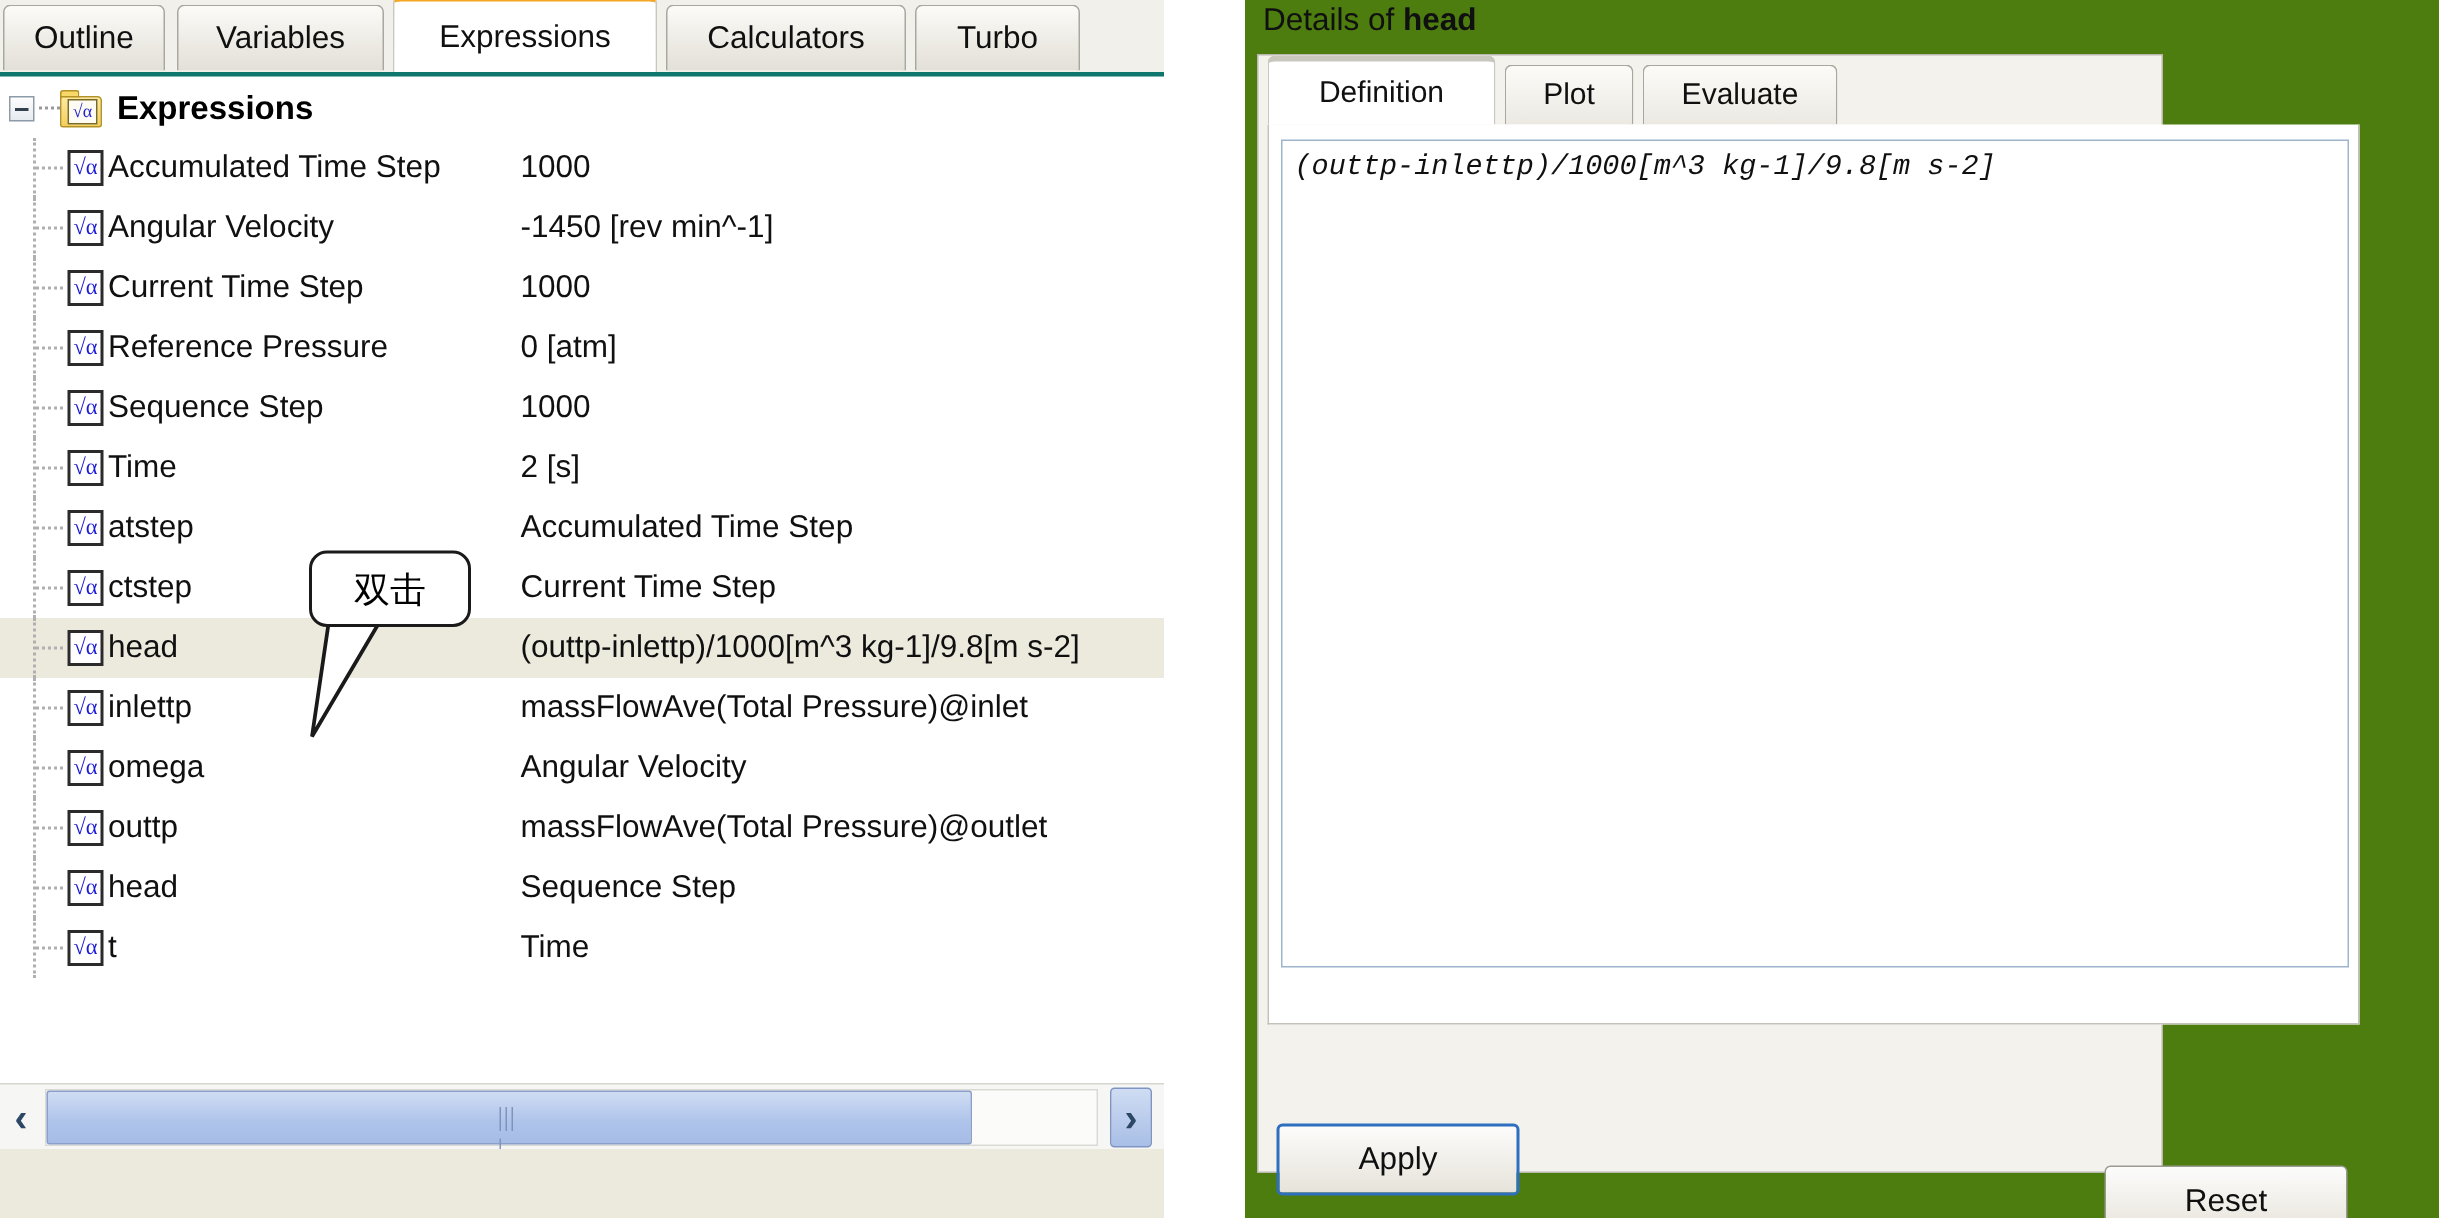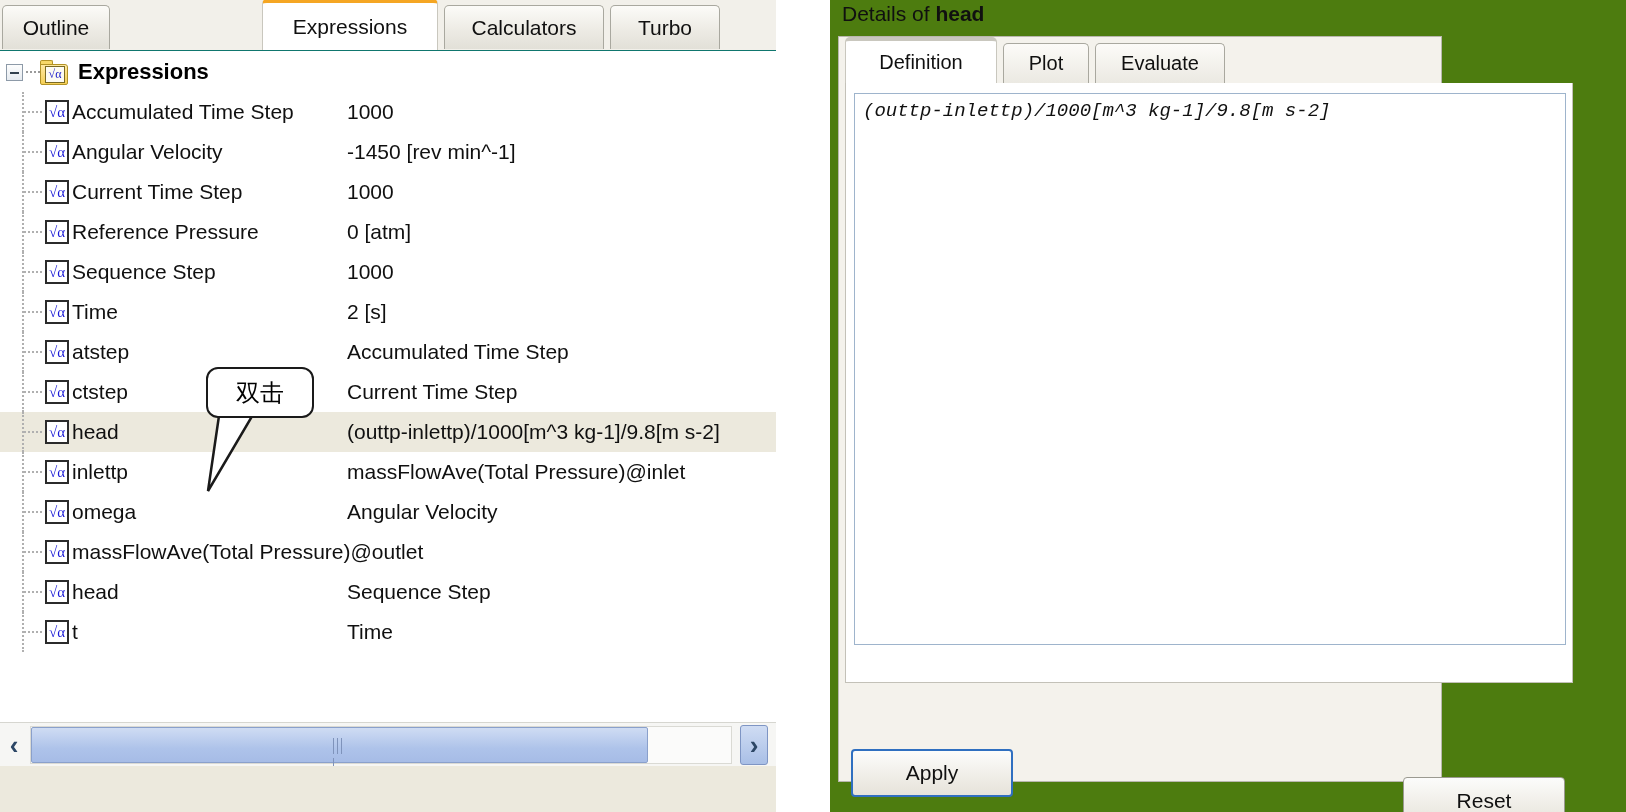--- a/index.html
+++ b/index.html
@@ -18,21 +18,21 @@
     position: absolute; left: 0; top: 0;
     width: 776px; height: 812px;
     background: #ffffff;
   }
 
   
   .tabstrip {
     position: absolute; left: 0; top: 0;
     width: 776px; height: 51px;
     background: #f2f0ea;
-    border-bottom: 1px solid #0f766e;
+    border-bottom: 3px solid #0f766e;
   }
   .tab {
     position: absolute; bottom: 1px;
     height: 44px;
     background: linear-gradient(to bottom, #fcfbf8 0%, #eceae3 60%, #e2e0d8 100%);
     border: 1px solid #a9a89f;
     border-bottom: none;
     border-radius: 5px 5px 0 0;
     display: flex; align-items: center; justify-content: center;
     font-size: 21px; color: #101010;
@@ -319,20 +319,23 @@
 <body>
 
 <div id="root">
 
   <div id="left-panel">
 
     <div class="tabstrip">
       <div class="tab" style="left:2px;width:108px;">
         <span>Outline</span>
       </div>
+      <div class="tab" style="left:118px;width:138px;">
+        <span>Variables</span>
+      </div>
       <div class="tab active" style="left:262px;width:176px;">
         <span>Expressions</span>
       </div>
       <div class="tab" style="left:444px;width:160px;">
         <span>Calculators</span>
       </div>
       <div class="tab" style="left:610px;width:110px;margin-top:31px;">
         <span>Turbo</span>
       </div>
     </div>
@@ -425,20 +428,21 @@
             <div class="guide"></div>
             <div class="branch"></div>
             <div class="item-icon">√α</div>
             <div class="item-name">omega</div>
             <div class="item-value">Angular Velocity</div>
           </div>
           <div class="tree-row">
             <div class="guide"></div>
             <div class="branch"></div>
             <div class="item-icon">√α</div>
+            <div class="item-name">outtp</div>
             <div class="item-value">massFlowAve(Total Pressure)@outlet</div>
           </div>
           <div class="tree-row">
             <div class="guide"></div>
             <div class="branch"></div>
             <div class="item-icon">√α</div>
             <div class="item-name">head</div>
             <div class="item-value">Sequence Step</div>
           </div>
           <div class="tree-row">

